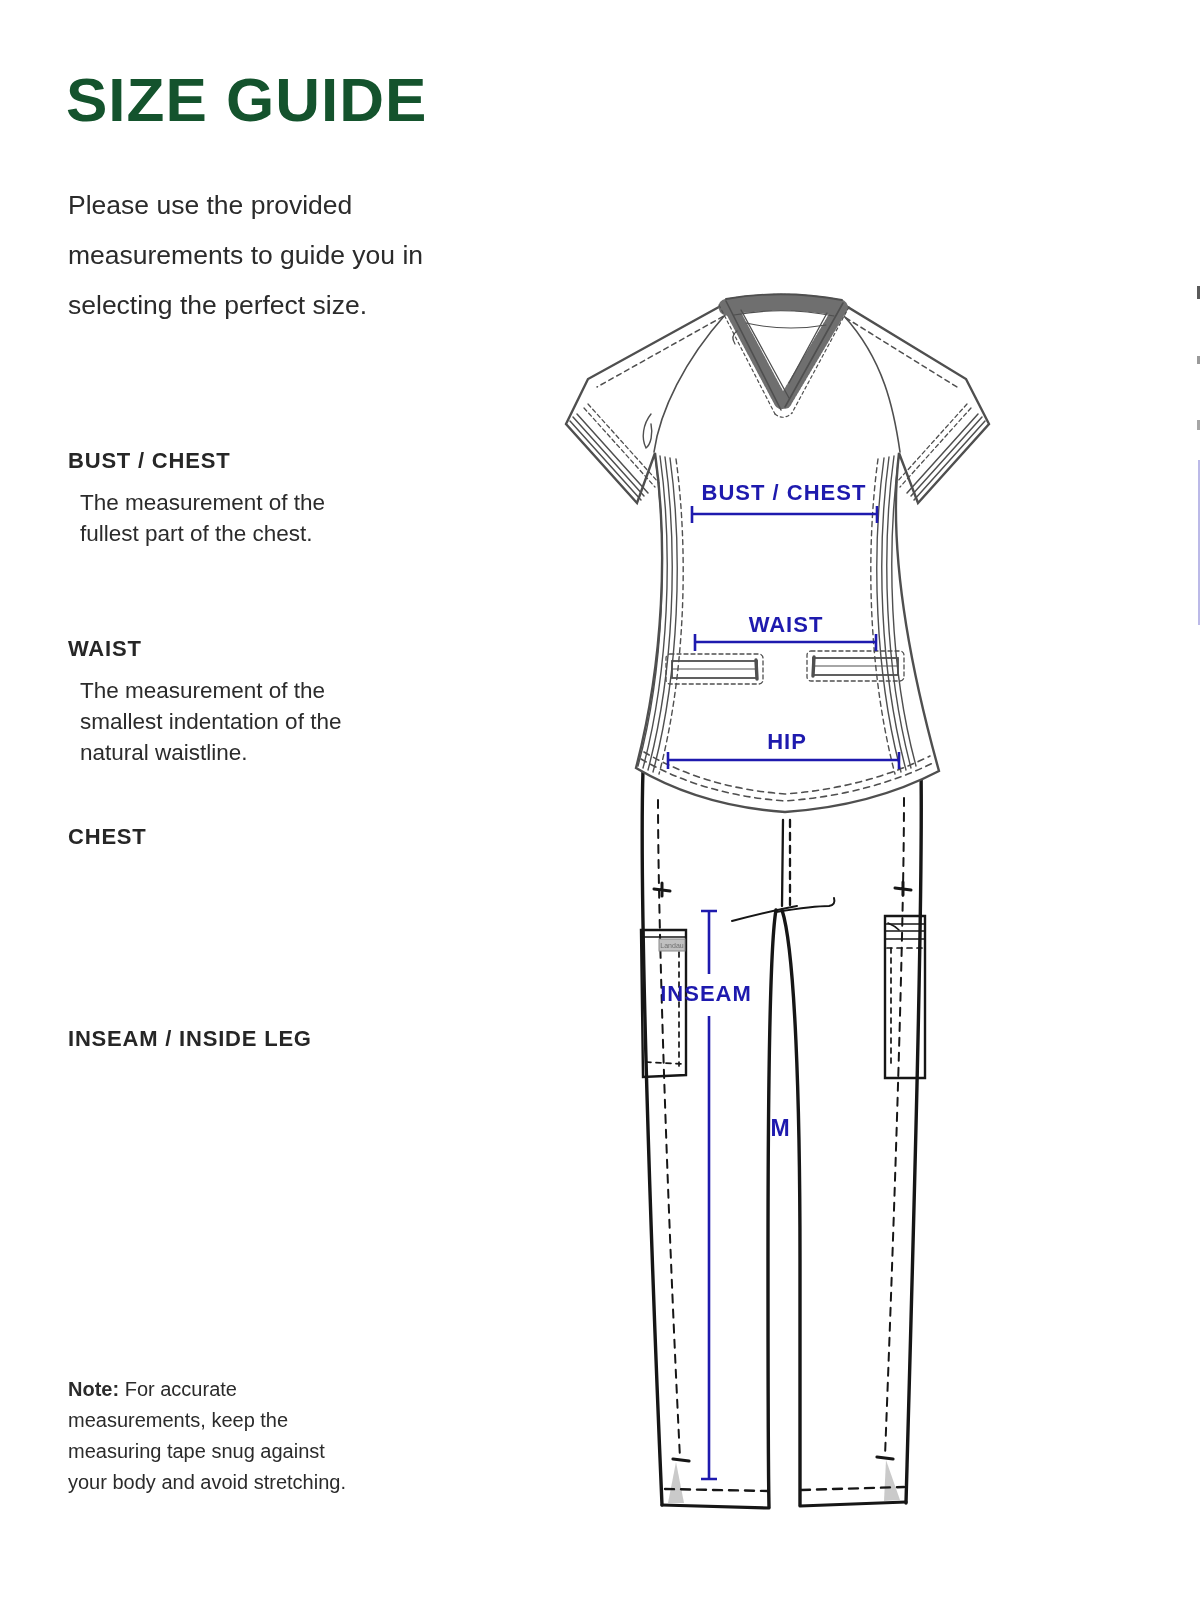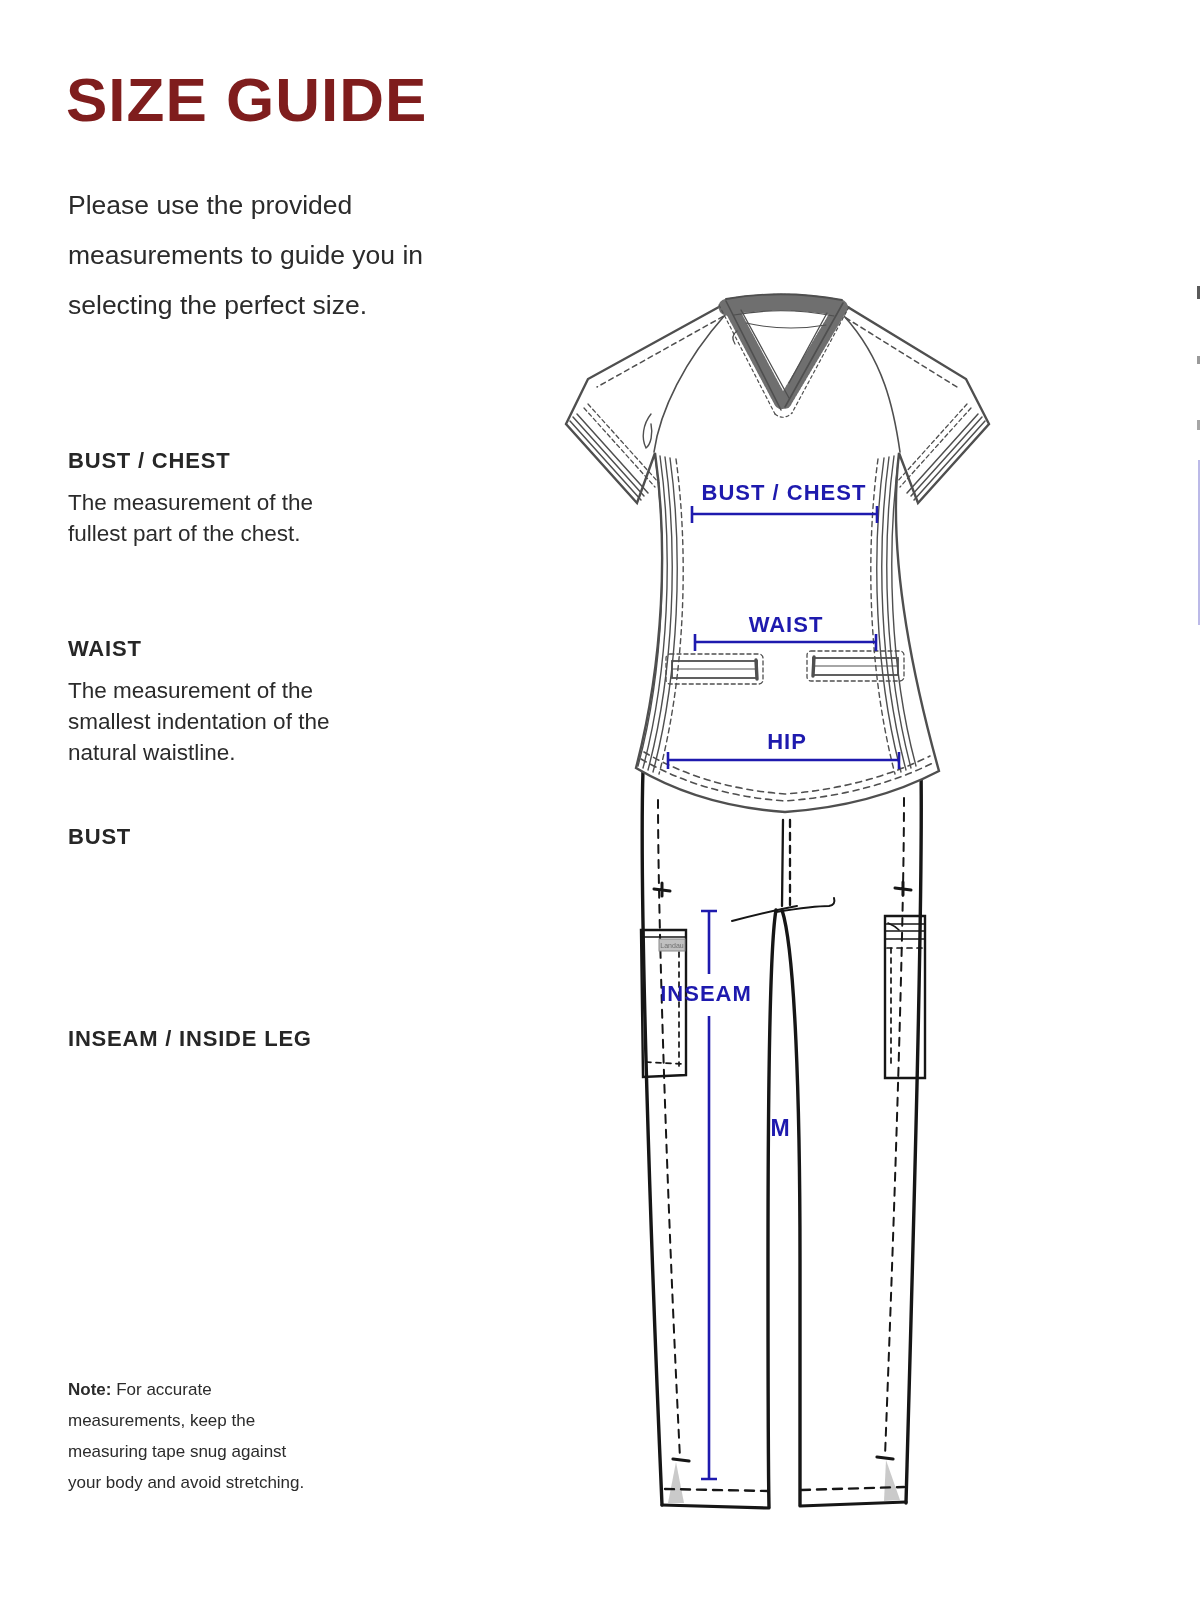--- a/index.html
+++ b/index.html
@@ -1,28 +1,28 @@
 <!DOCTYPE html>
 <html><head>
 <meta charset="utf-8">
 <style>
   html,body{margin:0;padding:0;background:#fff;}
   body{width:1200px;height:1600px;position:relative;overflow:hidden;
        font-family:"Liberation Sans",sans-serif;color:#282828;}
   .abs{position:absolute;}
-  #page-title{left:66px;top:64px;font-size:62px;font-weight:800;letter-spacing:1px;color:#7f1d1d;line-height:72px;}
+  #page-title{left:66px;top:64px;font-size:62px;font-weight:800;letter-spacing:1px;color:#14532d;line-height:72px;}
   #intro{left:68px;top:180px;font-size:26.5px;line-height:50px;white-space:pre-line;color:#2b2b2b;}
   .section{left:68px;width:460px;}
   .section h3{margin:0 0 13px 0;font-size:22px;font-weight:700;letter-spacing:0.8px;color:#262626;}
-  .section p{margin:0;font-size:22.5px;line-height:31px;white-space:pre-line;color:#2b2b2b;}
+  .section p{margin:12px;font-size:22.5px;line-height:31px;white-space:pre-line;color:#2b2b2b;}
   #sec-bust{top:448px;}
   #sec-waist{top:636px;}
   #sec-hips{top:824px;}
   #sec-inseam{top:1026px;}
-  #note{left:68px;top:1374px;width:460px;font-size:17px;line-height:31px;white-space:pre-line;color:#2b2b2b;}
+  #note{left:68px;top:1374px;width:460px;font-size:20px;line-height:31px;white-space:pre-line;color:#2b2b2b;}
   #note .nlabel{font-weight:700;}
   #diagram{left:0;top:0;width:1200px;height:1600px;}
   svg text{font-family:"Liberation Sans",sans-serif;}
 </style>
 </head>
 <body>
 
 <div class="abs" id="page-title">SIZE GUIDE</div>
 <div class="abs" id="intro">Please use the provided
 measurements to guide you in
@@ -33,21 +33,21 @@
   <p>The measurement of the
 fullest part of the chest.</p>
 </div>
 <div class="abs section" id="sec-waist">
   <h3>WAIST</h3>
   <p>The measurement of the
 smallest indentation of the
 natural waistline.</p>
 </div>
 <div class="abs section" id="sec-hips">
-  <h3>BUST</h3>
+  <h3>CHEST</h3>
 </div>
 <div class="abs section" id="sec-inseam">
   <h3>INSEAM / INSIDE LEG</h3>
 </div>
 
 <div class="abs" id="note"><span class="nlabel">Note:</span><span> For accurate
 measurements, keep the
 measuring tape snug against
 your body and avoid stretching.</span></div>
 

